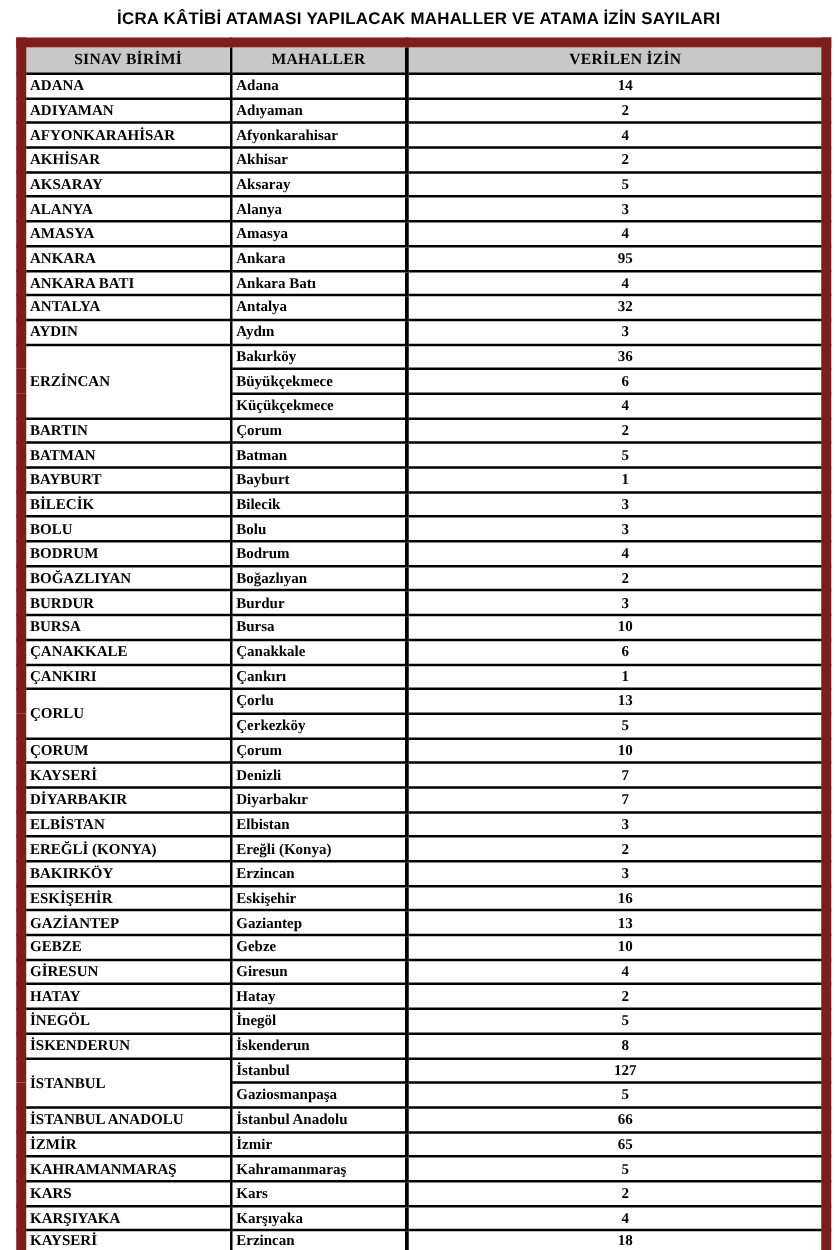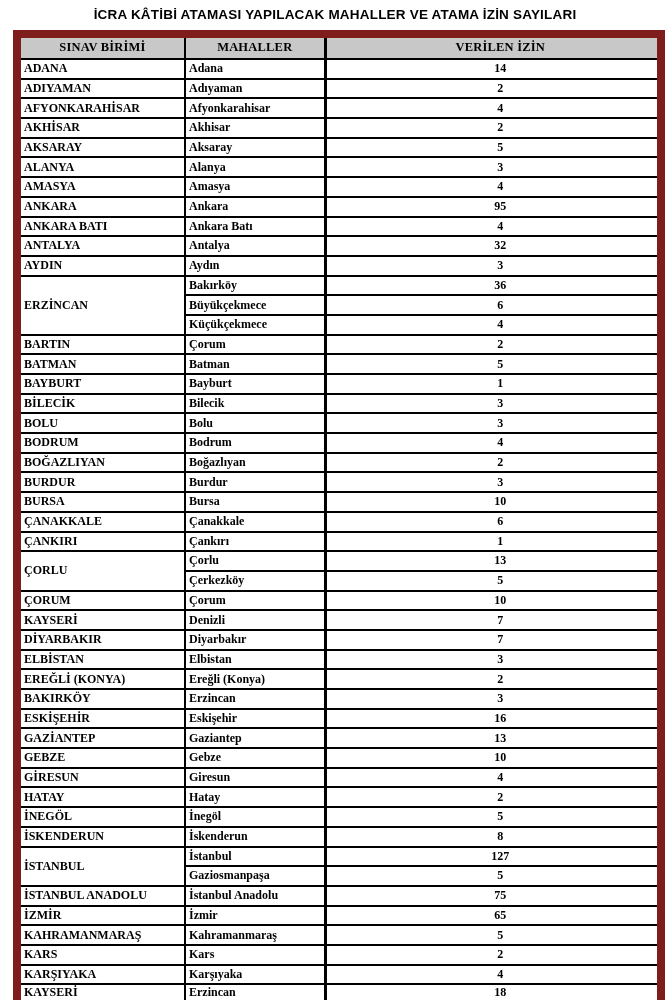--- a/index.html
+++ b/index.html
@@ -302,21 +302,21 @@
           <td class="c2">İstanbul</td>
           <td class="c3">127</td>
         </tr>
         <tr class="data-row">
           <td class="c2">Gaziosmanpaşa</td>
           <td class="c3">5</td>
         </tr>
         <tr class="data-row">
           <td class="c1">İSTANBUL ANADOLU</td>
           <td class="c2">İstanbul Anadolu</td>
-          <td class="c3">75</td>
+          <td class="c3">66</td>
         </tr>
         <tr class="data-row">
           <td class="c1">İZMİR</td>
           <td class="c2">İzmir</td>
           <td class="c3">65</td>
         </tr>
         <tr class="data-row">
           <td class="c1">KAHRAMANMARAŞ</td>
           <td class="c2">Kahramanmaraş</td>
           <td class="c3">5</td>

